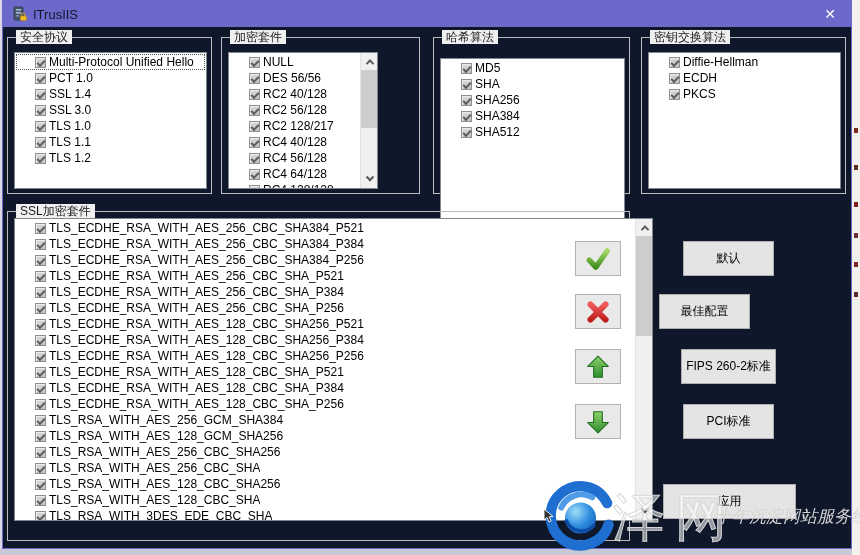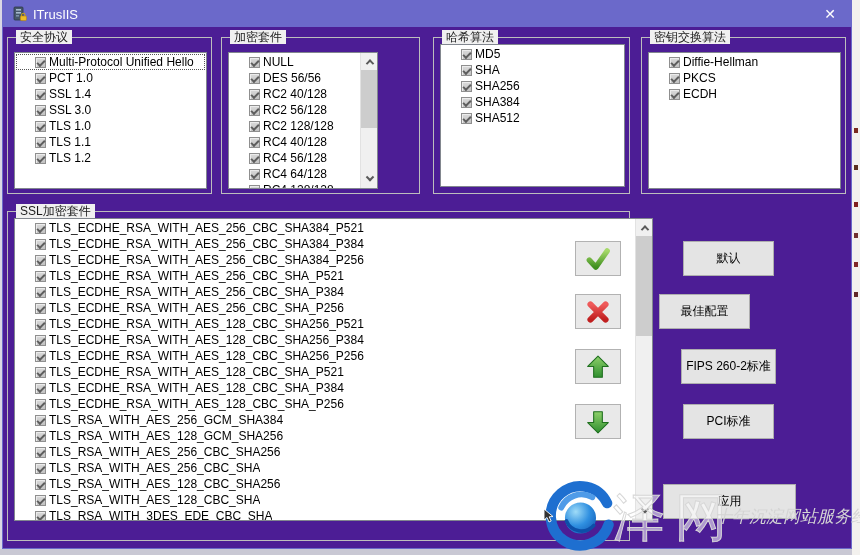--- a/index.html
+++ b/index.html
@@ -12,25 +12,25 @@
   .right-sliver { position:absolute; left:852px; top:0; width:8px; height:555px; background:#f3f1ee; }
   .right-sliver .mark { position:absolute; left:2px; width:4px; height:5px; }
   .bottom-strip { position:absolute; left:0; top:549px; width:852px; height:6px; background:#c9c8d4; }
 
   
   .window { position:absolute; left:2px; top:0; width:850px; height:549px;
             border:1px solid var(--titlebar,#6b69ca); background:#f0f0f0; }
   .titlebar { position:absolute; left:0; top:0; right:0; height:26px;
               background:var(--titlebar,#6b69ca); display:flex; align-items:center; }
   .title-icon { width:16px; height:16px; margin:0 6px 0 8px; }
-  .title-text { color:#ffffff; font-size:13px; }
+  .title-text { color:#0f172a; font-size:13px; }
   .close-btn { position:absolute; right:0; top:0; width:42px; height:26px; color:#fff;
                font-size:14px; display:flex; align-items:center; justify-content:center; }
 
-  .client { position:absolute; left:0; top:26px; right:0; bottom:0; background:#4c1d95; }
+  .client { position:absolute; left:0; top:26px; right:0; bottom:0; background:#0f172a; }
 
   
   .groupbox { position:absolute; border:1px solid #bdbdbd; }
   .gb-label { position:absolute; top:-8px; left:8px; background:#f0f0f0; padding:0 4px;
               font-size:12px; color:#1a1a1a; line-height:14px; white-space:nowrap; }
 
   .listbox { position:absolute; background:#fff; border:1px solid #82878f; overflow:hidden; }
   .lb-inner { position:absolute; left:1px; top:1px; right:1px; bottom:0; overflow:hidden; }
 
   .row { display:flex; align-items:center; height:16px; font-size:12px; color:#000;
@@ -172,21 +172,21 @@
               <div class="row">
                 <span class="cb"></span>
                 <span class="cb-label">RC2 40/128</span>
               </div>
               <div class="row">
                 <span class="cb"></span>
                 <span class="cb-label">RC2 56/128</span>
               </div>
               <div class="row">
                 <span class="cb"></span>
-                <span class="cb-label">RC2 128/128</span>
+                <span class="cb-label">RC2 128/217</span>
               </div>
               <div class="row">
                 <span class="cb"></span>
                 <span class="cb-label">RC4 40/128</span>
               </div>
               <div class="row">
                 <span class="cb"></span>
                 <span class="cb-label">RC4 56/128</span>
               </div>
               <div class="row">
@@ -205,21 +205,21 @@
             <div class="sb-thumb" style="top:17px;height:58px"></div>
             <div class="sb-btn down">
                 <i class="chev down"></i>
               </div>
           </div>
         </div>
       </div>
 
       <div class="groupbox" style="left:430px;top:10px;width:197px;height:157px">
         <span class="gb-label">哈希算法</span>
-        <div class="listbox" style="left:6px;top:6px;width:185px;height:143px">
+        <div class="listbox" style="left:6px;top:20px;width:185px;height:164px">
           <div class="lb-inner">
               <div class="row">
                 <span class="cb"></span>
                 <span class="cb-label">MD5</span>
               </div>
               <div class="row">
                 <span class="cb"></span>
                 <span class="cb-label">SHA</span>
               </div>
               <div class="row">
@@ -241,25 +241,25 @@
       <div class="groupbox" style="left:638px;top:10px;width:205px;height:157px">
         <span class="gb-label">密钥交换算法</span>
         <div class="listbox" style="left:6px;top:14px;width:193px;height:137px">
           <div class="lb-inner">
               <div class="row">
                 <span class="cb"></span>
                 <span class="cb-label">Diffie-Hellman</span>
               </div>
               <div class="row">
                 <span class="cb"></span>
+                <span class="cb-label">ECDH</span>
+              </div>
+              <div class="row">
+                <span class="cb"></span>
                 <span class="cb-label">PKCS</span>
-              </div>
-              <div class="row">
-                <span class="cb"></span>
-                <span class="cb-label">ECDH</span>
               </div>
             </div>
         </div>
       </div>
 
       <div class="groupbox" style="left:4px;top:184px;width:623px;height:330px">
         <span class="gb-label">SSL加密套件</span>
         <div class="listbox" style="left:6px;top:6px;width:639px;height:303px">
           <div class="lb-inner" style="right:18px">
               <div class="row">

